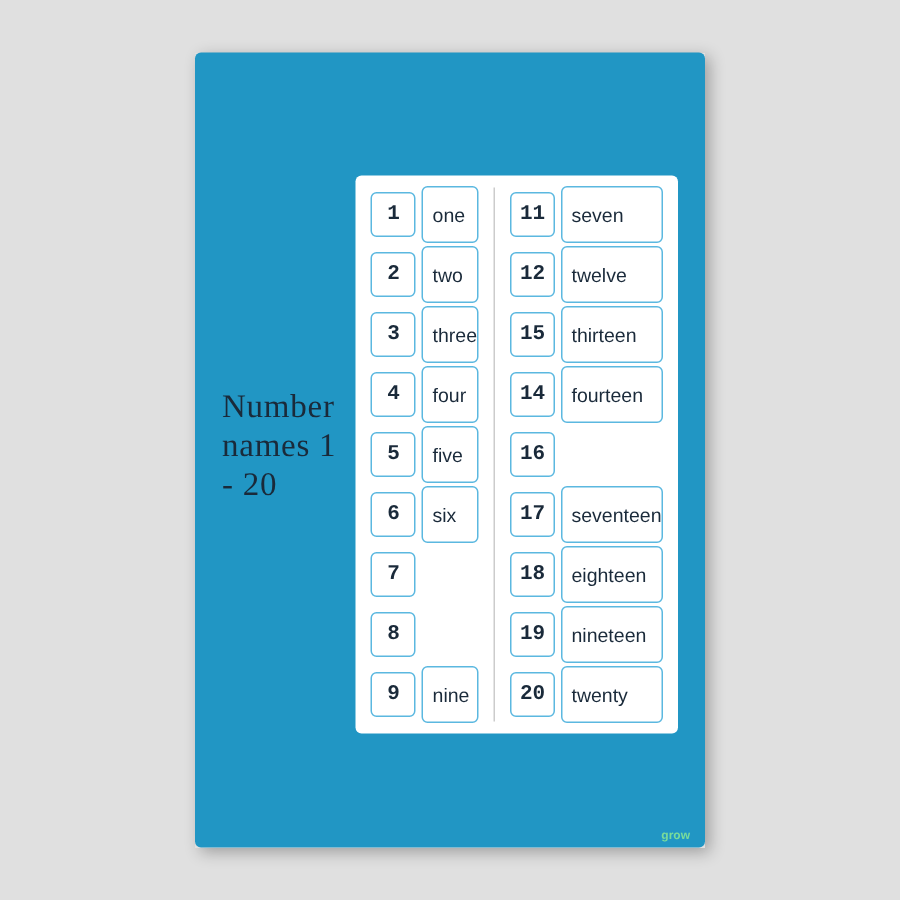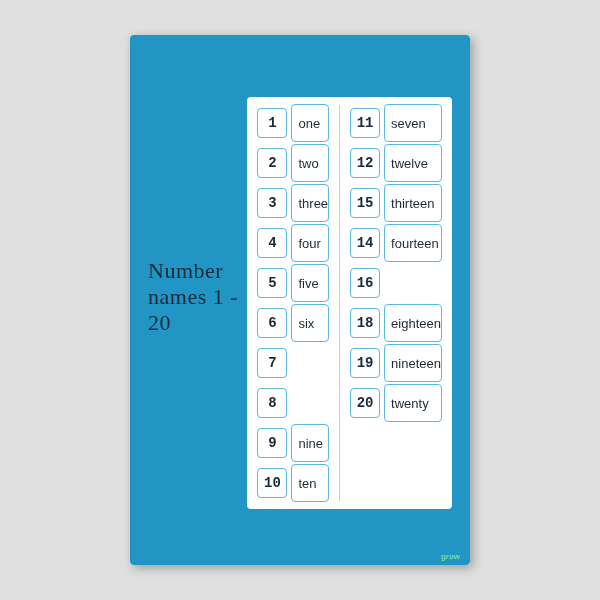--- a/index.html
+++ b/index.html
@@ -148,24 +148,20 @@
           <div class="number-row">
             <div class="num-box">7</div>
           </div>
           <div class="number-row">
             <div class="num-box">8</div>
           </div>
           <div class="number-row">
             <div class="num-box">9</div>
             <div class="word-box">nine</div>
           </div>
-          <div class="number-row">
-            <div class="num-box">10</div>
-            <div class="word-box">ten</div>
-          </div>
         </div>
       <div class="divider"></div>
       <div class="column" id="right-col">
           <div class="number-row">
             <div class="num-box">11</div>
             <div class="word-box">seven</div>
           </div>
           <div class="number-row">
             <div class="num-box">12</div>
             <div class="word-box">twelve</div>
@@ -173,20 +169,24 @@
           <div class="number-row">
             <div class="num-box">15</div>
             <div class="word-box">thirteen</div>
           </div>
           <div class="number-row">
             <div class="num-box">14</div>
             <div class="word-box">fourteen</div>
           </div>
           <div class="number-row">
             <div class="num-box">16</div>
+          </div>
+          <div class="number-row">
+            <div class="num-box">17</div>
+            <div class="word-box">seventeen</div>
           </div>
           <div class="number-row">
             <div class="num-box">18</div>
             <div class="word-box">eighteen</div>
           </div>
           <div class="number-row">
             <div class="num-box">19</div>
             <div class="word-box">nineteen</div>
           </div>
           <div class="number-row">

